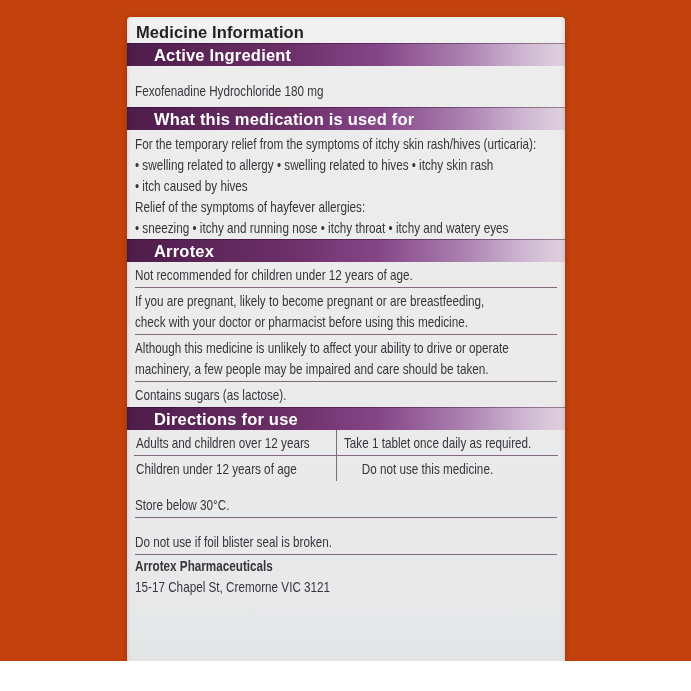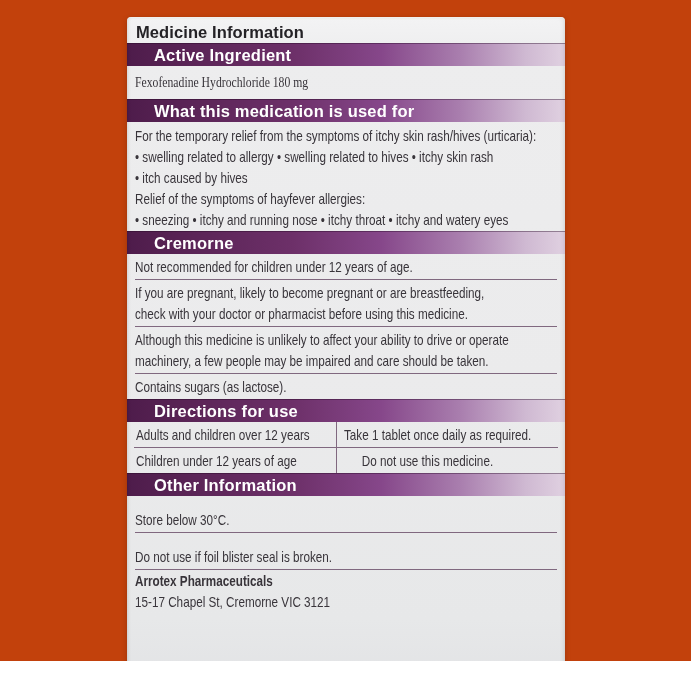--- a/index.html
+++ b/index.html
@@ -42,21 +42,21 @@
     color:#ffffff; font-size:16.5px; font-weight:700; letter-spacing:0.2px;
     white-space:nowrap;
   }
   .content { padding:0 8px; }
   .line {
     line-height:21px; font-size:15px; color:#38343a;
     white-space:nowrap;
     transform:scaleX(0.78); transform-origin:0 50%;
   }
   .bold { font-weight:700; }
-  .ai-content { padding-top:6px; padding-bottom:6px;font-family:Liberation Serif, serif; }
+  .ai-content { padding-top:14px; padding-bottom:6px; }
   .usage-content { padding-top:3px; padding-bottom:1px; }
   .w-item { padding:2px 0; border-bottom:1px solid #80687f; }
   .w-item:last-child { border-bottom:none; }
   .dir-table { padding:0 7px; }
   .trow { display:flex; }
   .trow.r1 { border-bottom:1px solid #80687f; }
   .cell { box-sizing:border-box; padding:2px 0; }
   .cell.c1 { width:202px; padding-left:2px; }
   .cell.c2 { flex:1; border-left:1px solid #80687f; padding-left:7px;text-align:center; }
   .o-item { padding:13px 0 2px; border-bottom:1px solid #80687f; }
@@ -82,21 +82,21 @@
     </div>
     <div class="content usage-content">
       <div class="line">For the temporary relief from the symptoms of itchy skin rash/hives (urticaria):</div>
       <div class="line">• swelling related to allergy • swelling related to hives • itchy skin rash</div>
       <div class="line">• itch caused by hives</div>
       <div class="line">Relief of the symptoms of hayfever allergies:</div>
       <div class="line">• sneezing • itchy and running nose • itchy throat • itchy and watery eyes</div>
     </div>
 
     <div class="banner">
-      <span>Cremorne</span>
+      <span>Arrotex</span>
     </div>
     <div class="content warnings-content">
       <div class="w-item">
         <div class="line">Not recommended for children under 12 years of age.</div>
       </div>
       <div class="w-item">
         <div class="line">If you are pregnant, likely to become pregnant or are breastfeeding,</div>
         <div class="line">check with your doctor or pharmacist before using this medicine.</div>
       </div>
       <div class="w-item">
@@ -123,23 +123,20 @@
       <div class="trow r2">
         <div class="cell c1">
           <div class="line">Children under 12 years of age</div>
         </div>
         <div class="cell c2">
           <div class="line">Do not use this medicine.</div>
         </div>
       </div>
     </div>
 
-    <div class="banner">
-      <span>Other Information</span>
-    </div>
     <div class="content other-content">
       <div class="o-item">
         <div class="line">Store below 30°C.</div>
       </div>
       <div class="o-item">
         <div class="line">Do not use if foil blister seal is broken.</div>
       </div>
       <div class="mfr">
         <div class="line bold">Arrotex Pharmaceuticals</div>
         <div class="line">15-17 Chapel St, Cremorne VIC 3121</div>

